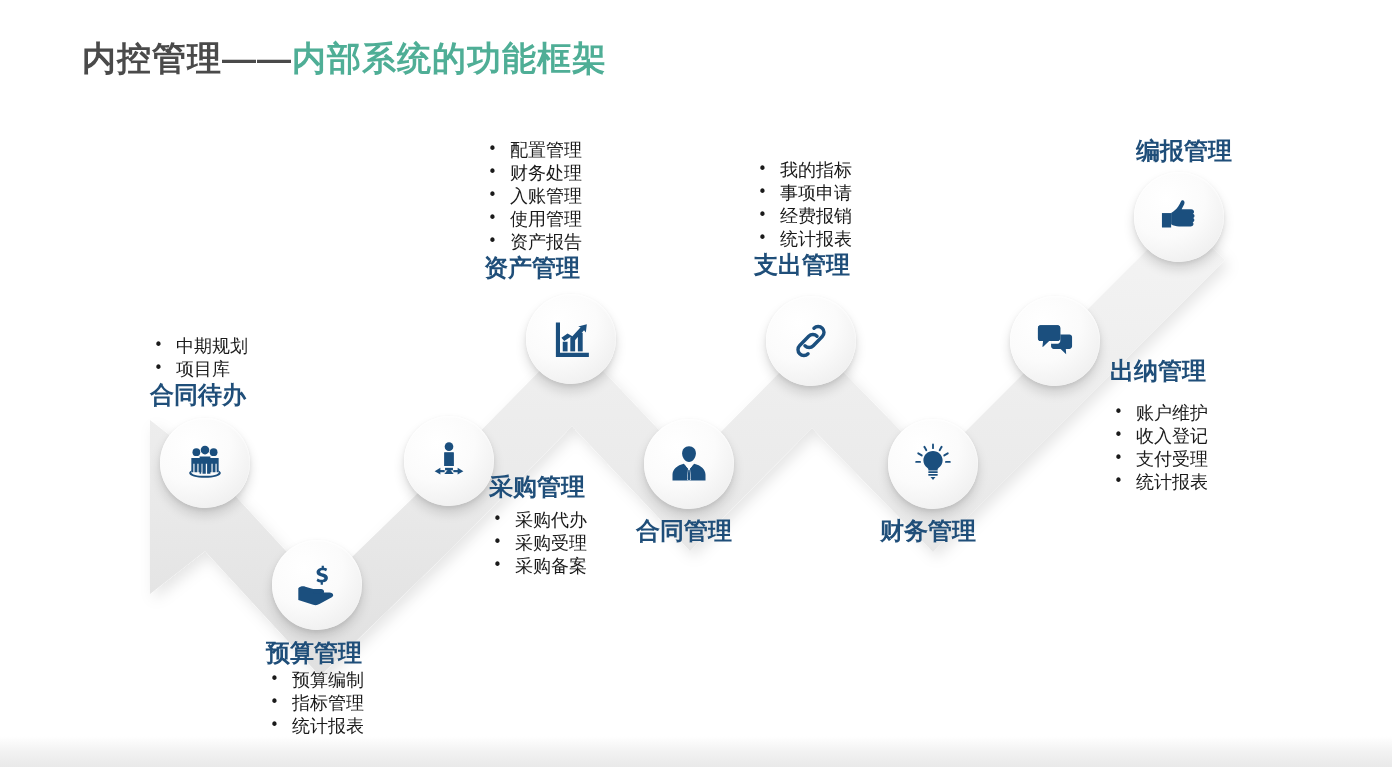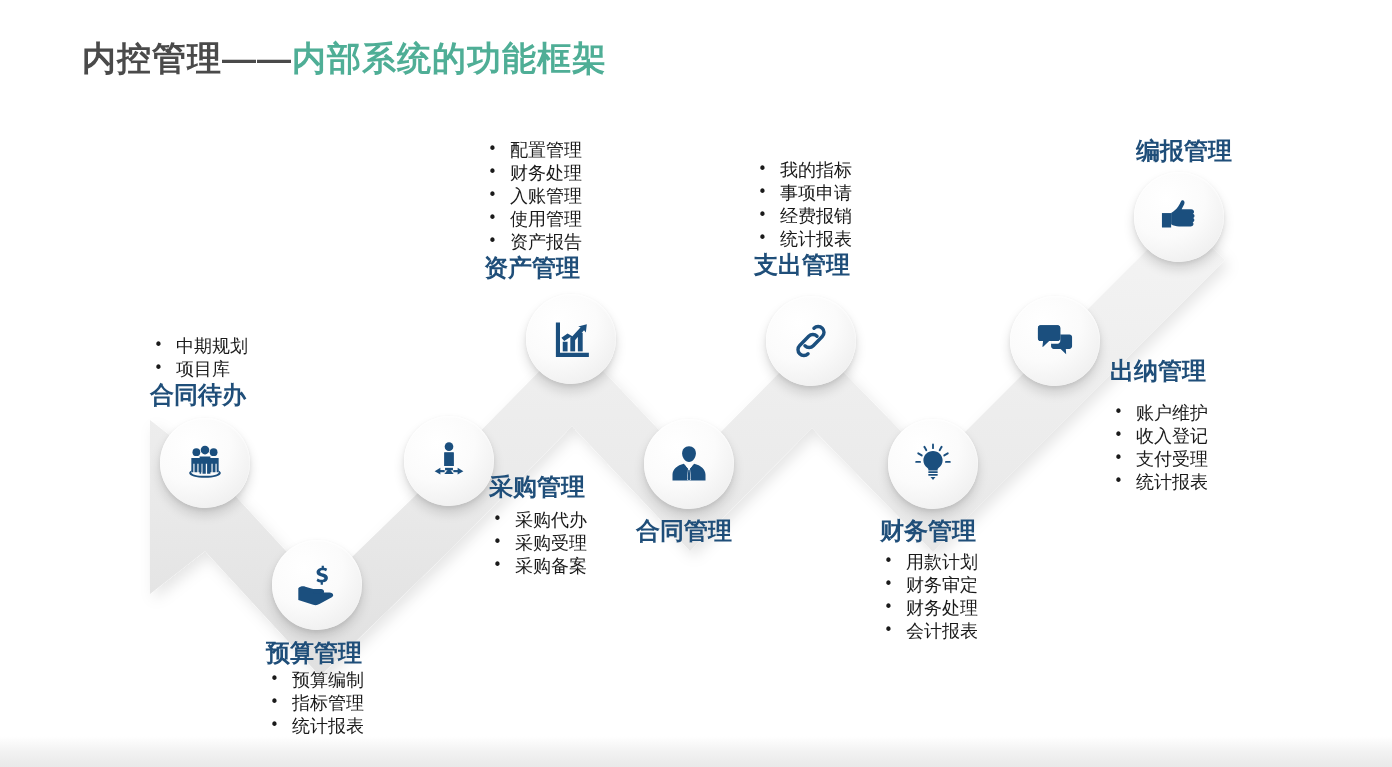--- a/index.html
+++ b/index.html
@@ -259,26 +259,20 @@
               <line x1="7.5" y1="29" x2="13.2" y2="29"></line>
               <line x1="56.5" y1="29" x2="50.8" y2="29"></line>
             </g>
           </g>
         </svg>
       </span>
     </div>
   </div>
   <div class="label-block below" style="left:880px;top:518px;">
     <div class="grp-title">财务管理</div>
-    <ul class="bullets" style="margin-top:6px;">
-      <li>用款计划</li>
-      <li>财务审定</li>
-      <li>财务处理</li>
-      <li>会计报表</li>
-    </ul>
   </div>
 
   <div class="node" style="left:1010px;top:296px;">
     <div class="circle">
       <span>
         <svg width="42" height="42" viewBox="0 0 64 64" xmlns="http://www.w3.org/2000/svg">
           <g class="icon-fill">
             <path d="M30 22h24c2.2 0 4 1.8 4 4v14c0 2.2-1.8 4-4 4h-5.5l.5 8-8.4-8H30c-2.2 0-4-1.8-4-4V26c0-2.2 1.8-4 4-4z"></path>
             <path d="M10 8h26c2.2 0 4 1.8 4 4v16c0 2.2-1.8 4-4 4H22.8l-9.6 9 .6-9H10c-2.2 0-4-1.8-4-4V12c0-2.2 1.8-4 4-4z"></path>
             <path d="M30 22h10v10c0 2.2-1.8 4-4 4H26V26c0-2.2 1.8-4 4-4z" fill="#ffffff"></path>

